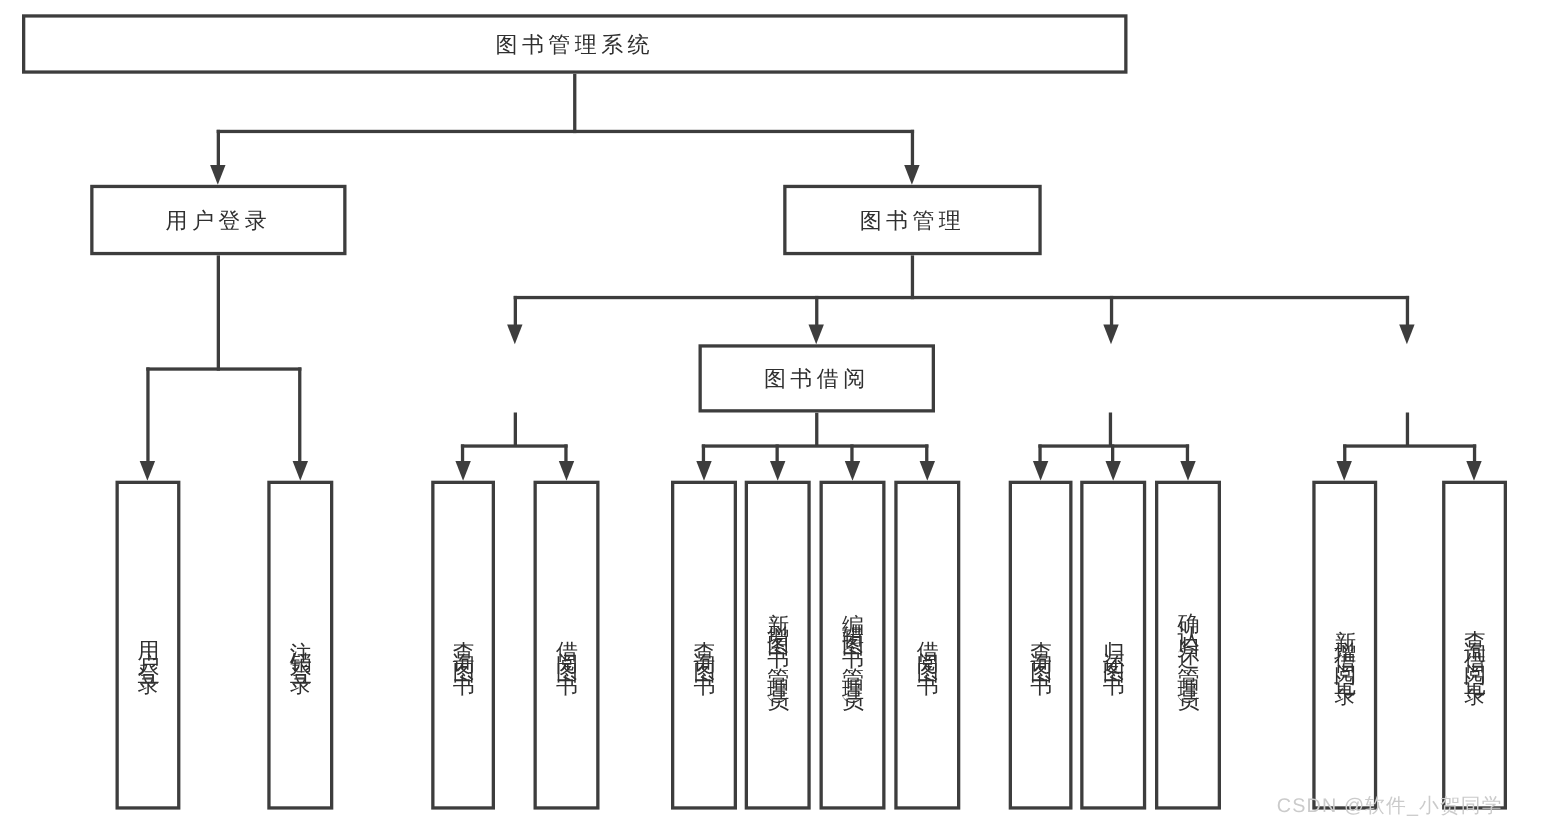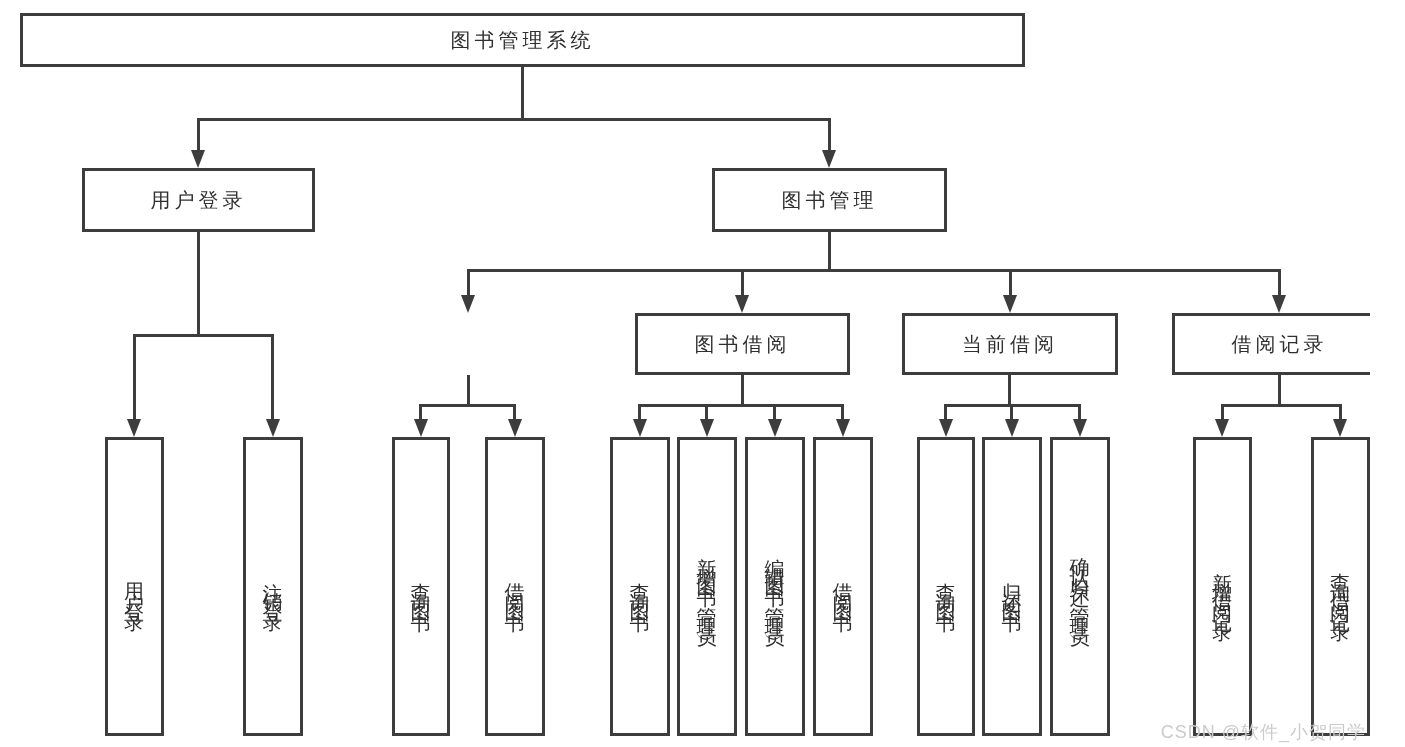--- a/index.html
+++ b/index.html
@@ -65,26 +65,20 @@
   <div class="line" style="left:741px;top:269px;width:3px;height:28px;"></div>
   <div class="line" style="left:1009px;top:269px;width:3px;height:28px;"></div>
   <div class="line" style="left:1278px;top:269px;width:3px;height:28px;"></div>
   <div class="arrow" style="left:461px;top:295px;"></div>
   <div class="arrow" style="left:735px;top:295px;"></div>
   <div class="arrow" style="left:1003px;top:295px;"></div>
   <div class="arrow" style="left:1272px;top:295px;"></div>
 
   <div class="box" style="left:635px;top:313px;width:215px;height:62px;">
     <span>图书借阅</span>
-  </div>
-  <div class="box" style="left:902px;top:313px;width:216px;height:62px;">
-    <span>当前借阅</span>
-  </div>
-  <div class="box" style="left:1172px;top:313px;width:215px;height:62px;">
-    <span>借阅记录</span>
   </div>
 
   <div class="line" style="left:467px;top:375px;width:3px;height:31px;"></div>
   <div class="line" style="left:419px;top:404px;width:97px;height:3px;"></div>
   <div class="line" style="left:419px;top:404px;width:3px;height:17px;"></div>
   <div class="line" style="left:513px;top:404px;width:3px;height:17px;"></div>
   <div class="arrow" style="left:414px;top:419px;"></div>
   <div class="arrow" style="left:508px;top:419px;"></div>
 
   <div class="line" style="left:741px;top:375px;width:3px;height:31px;"></div>

